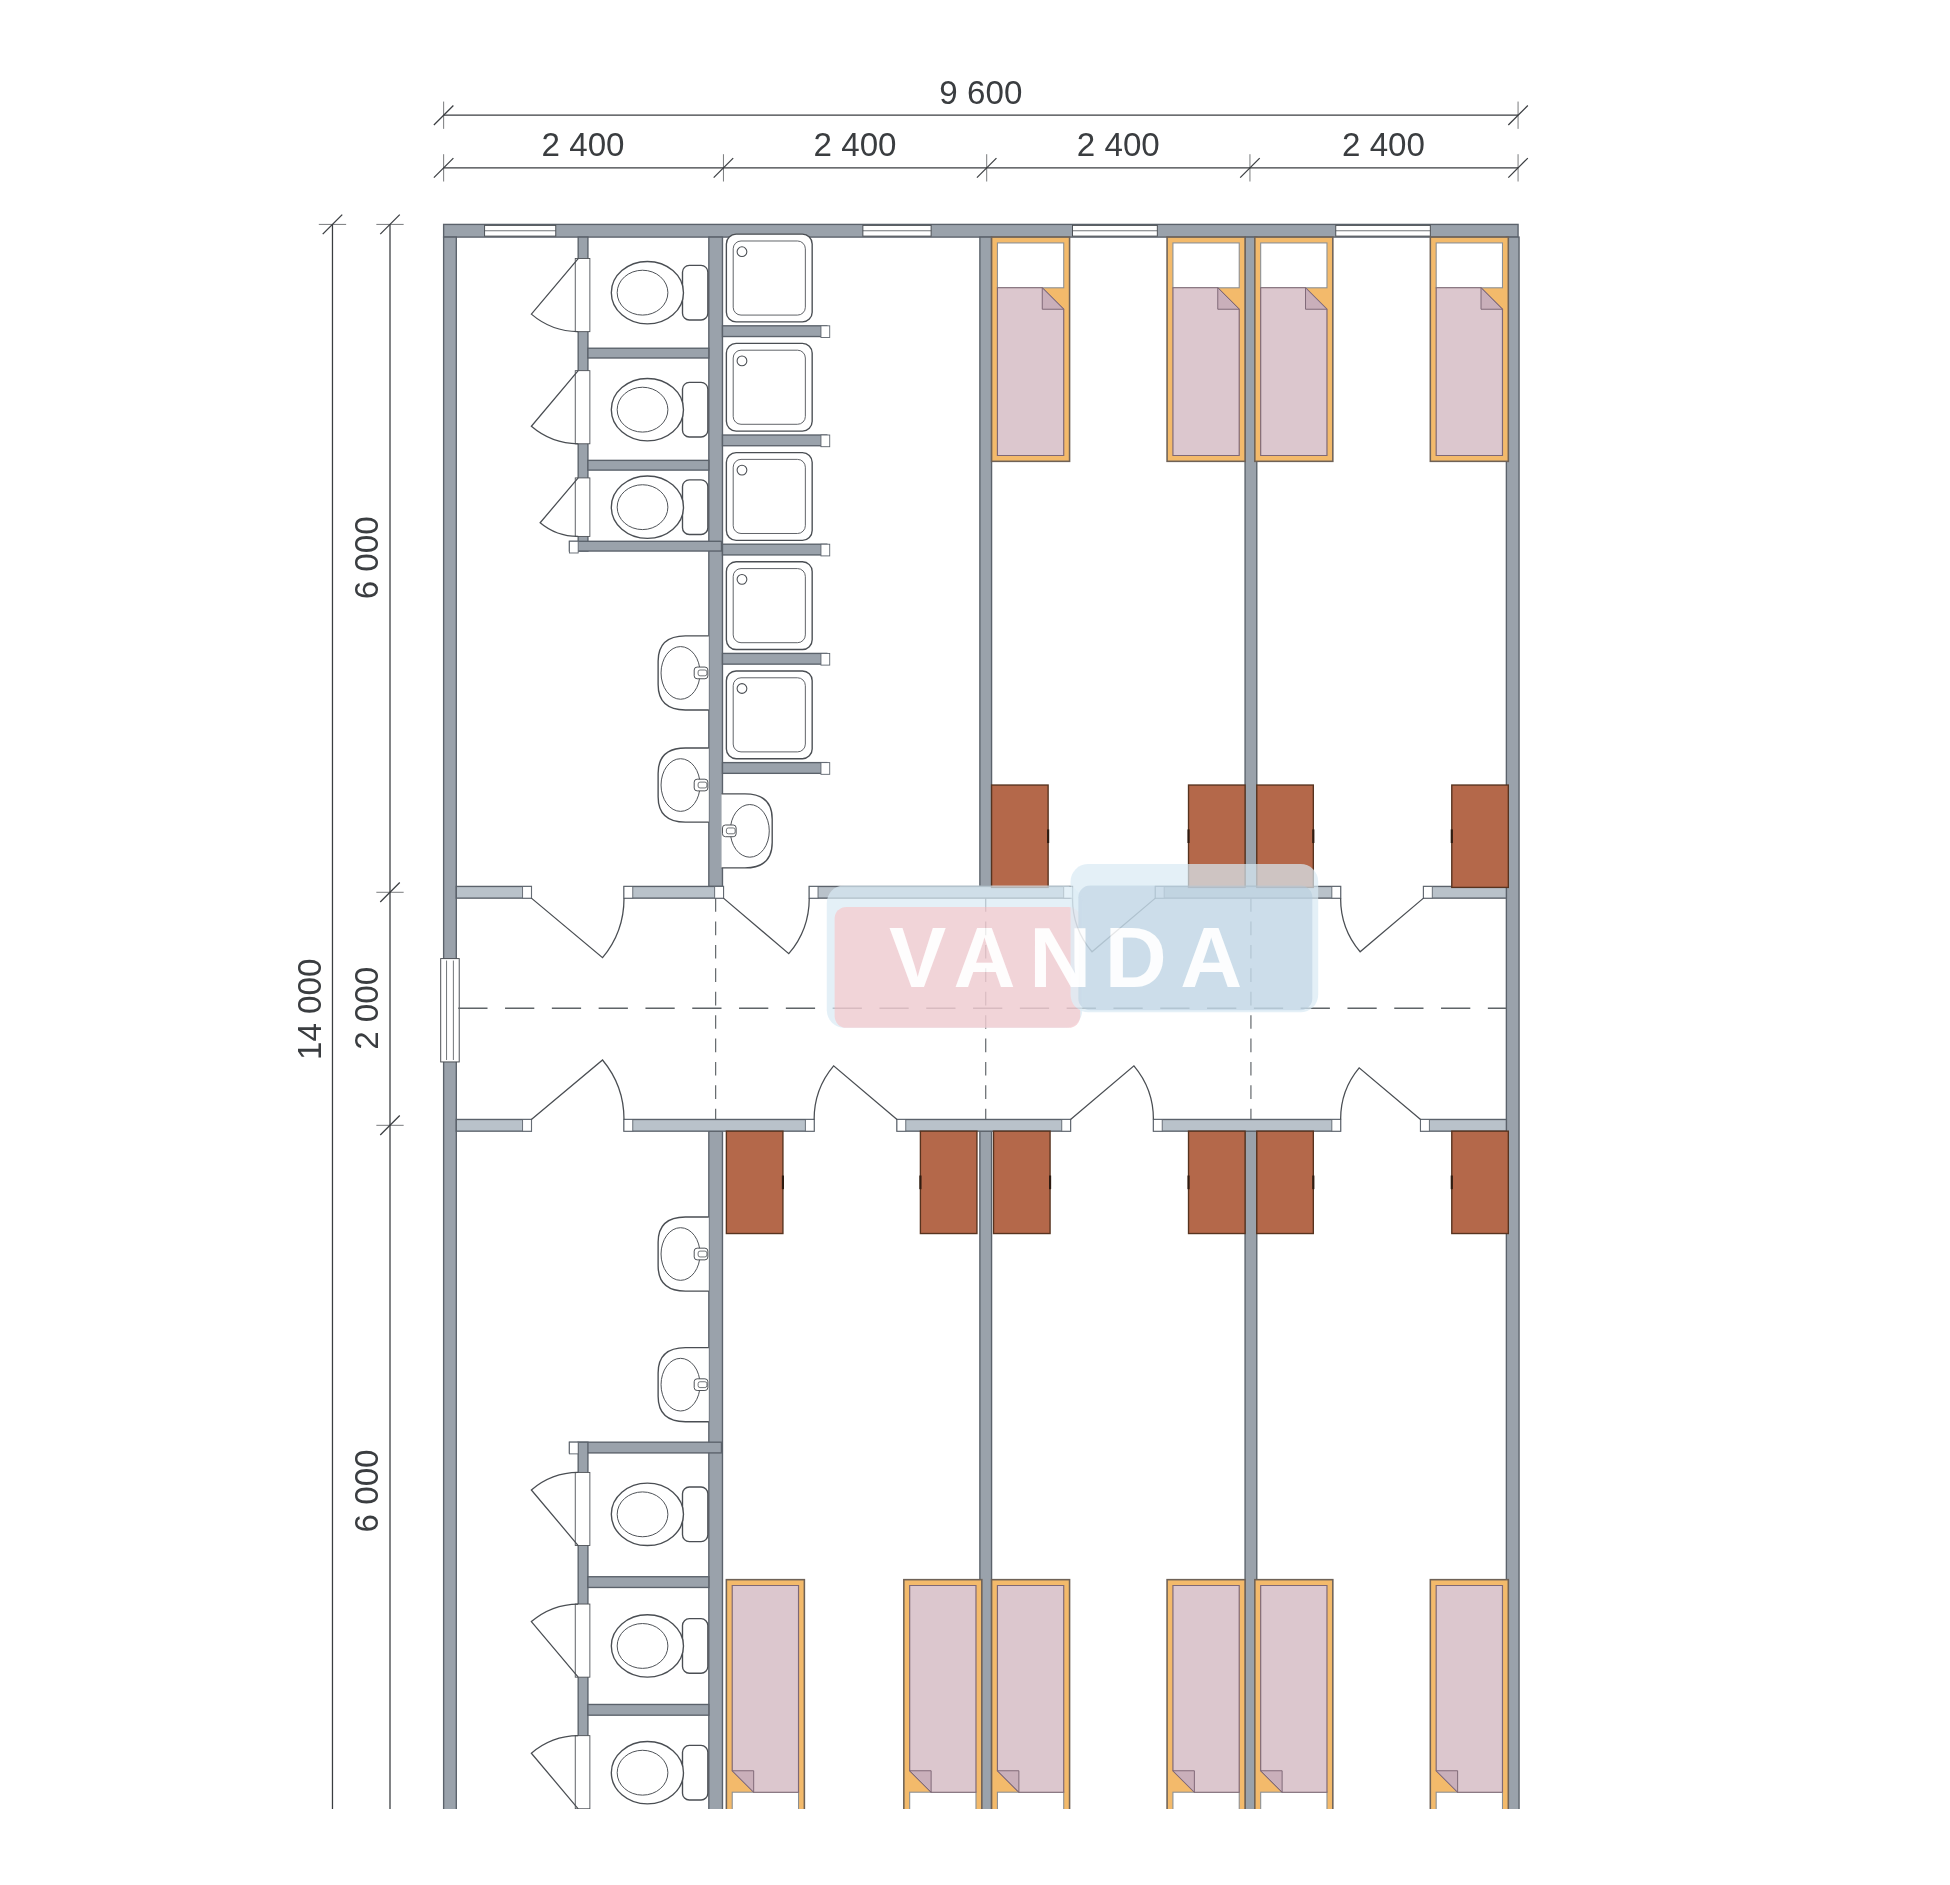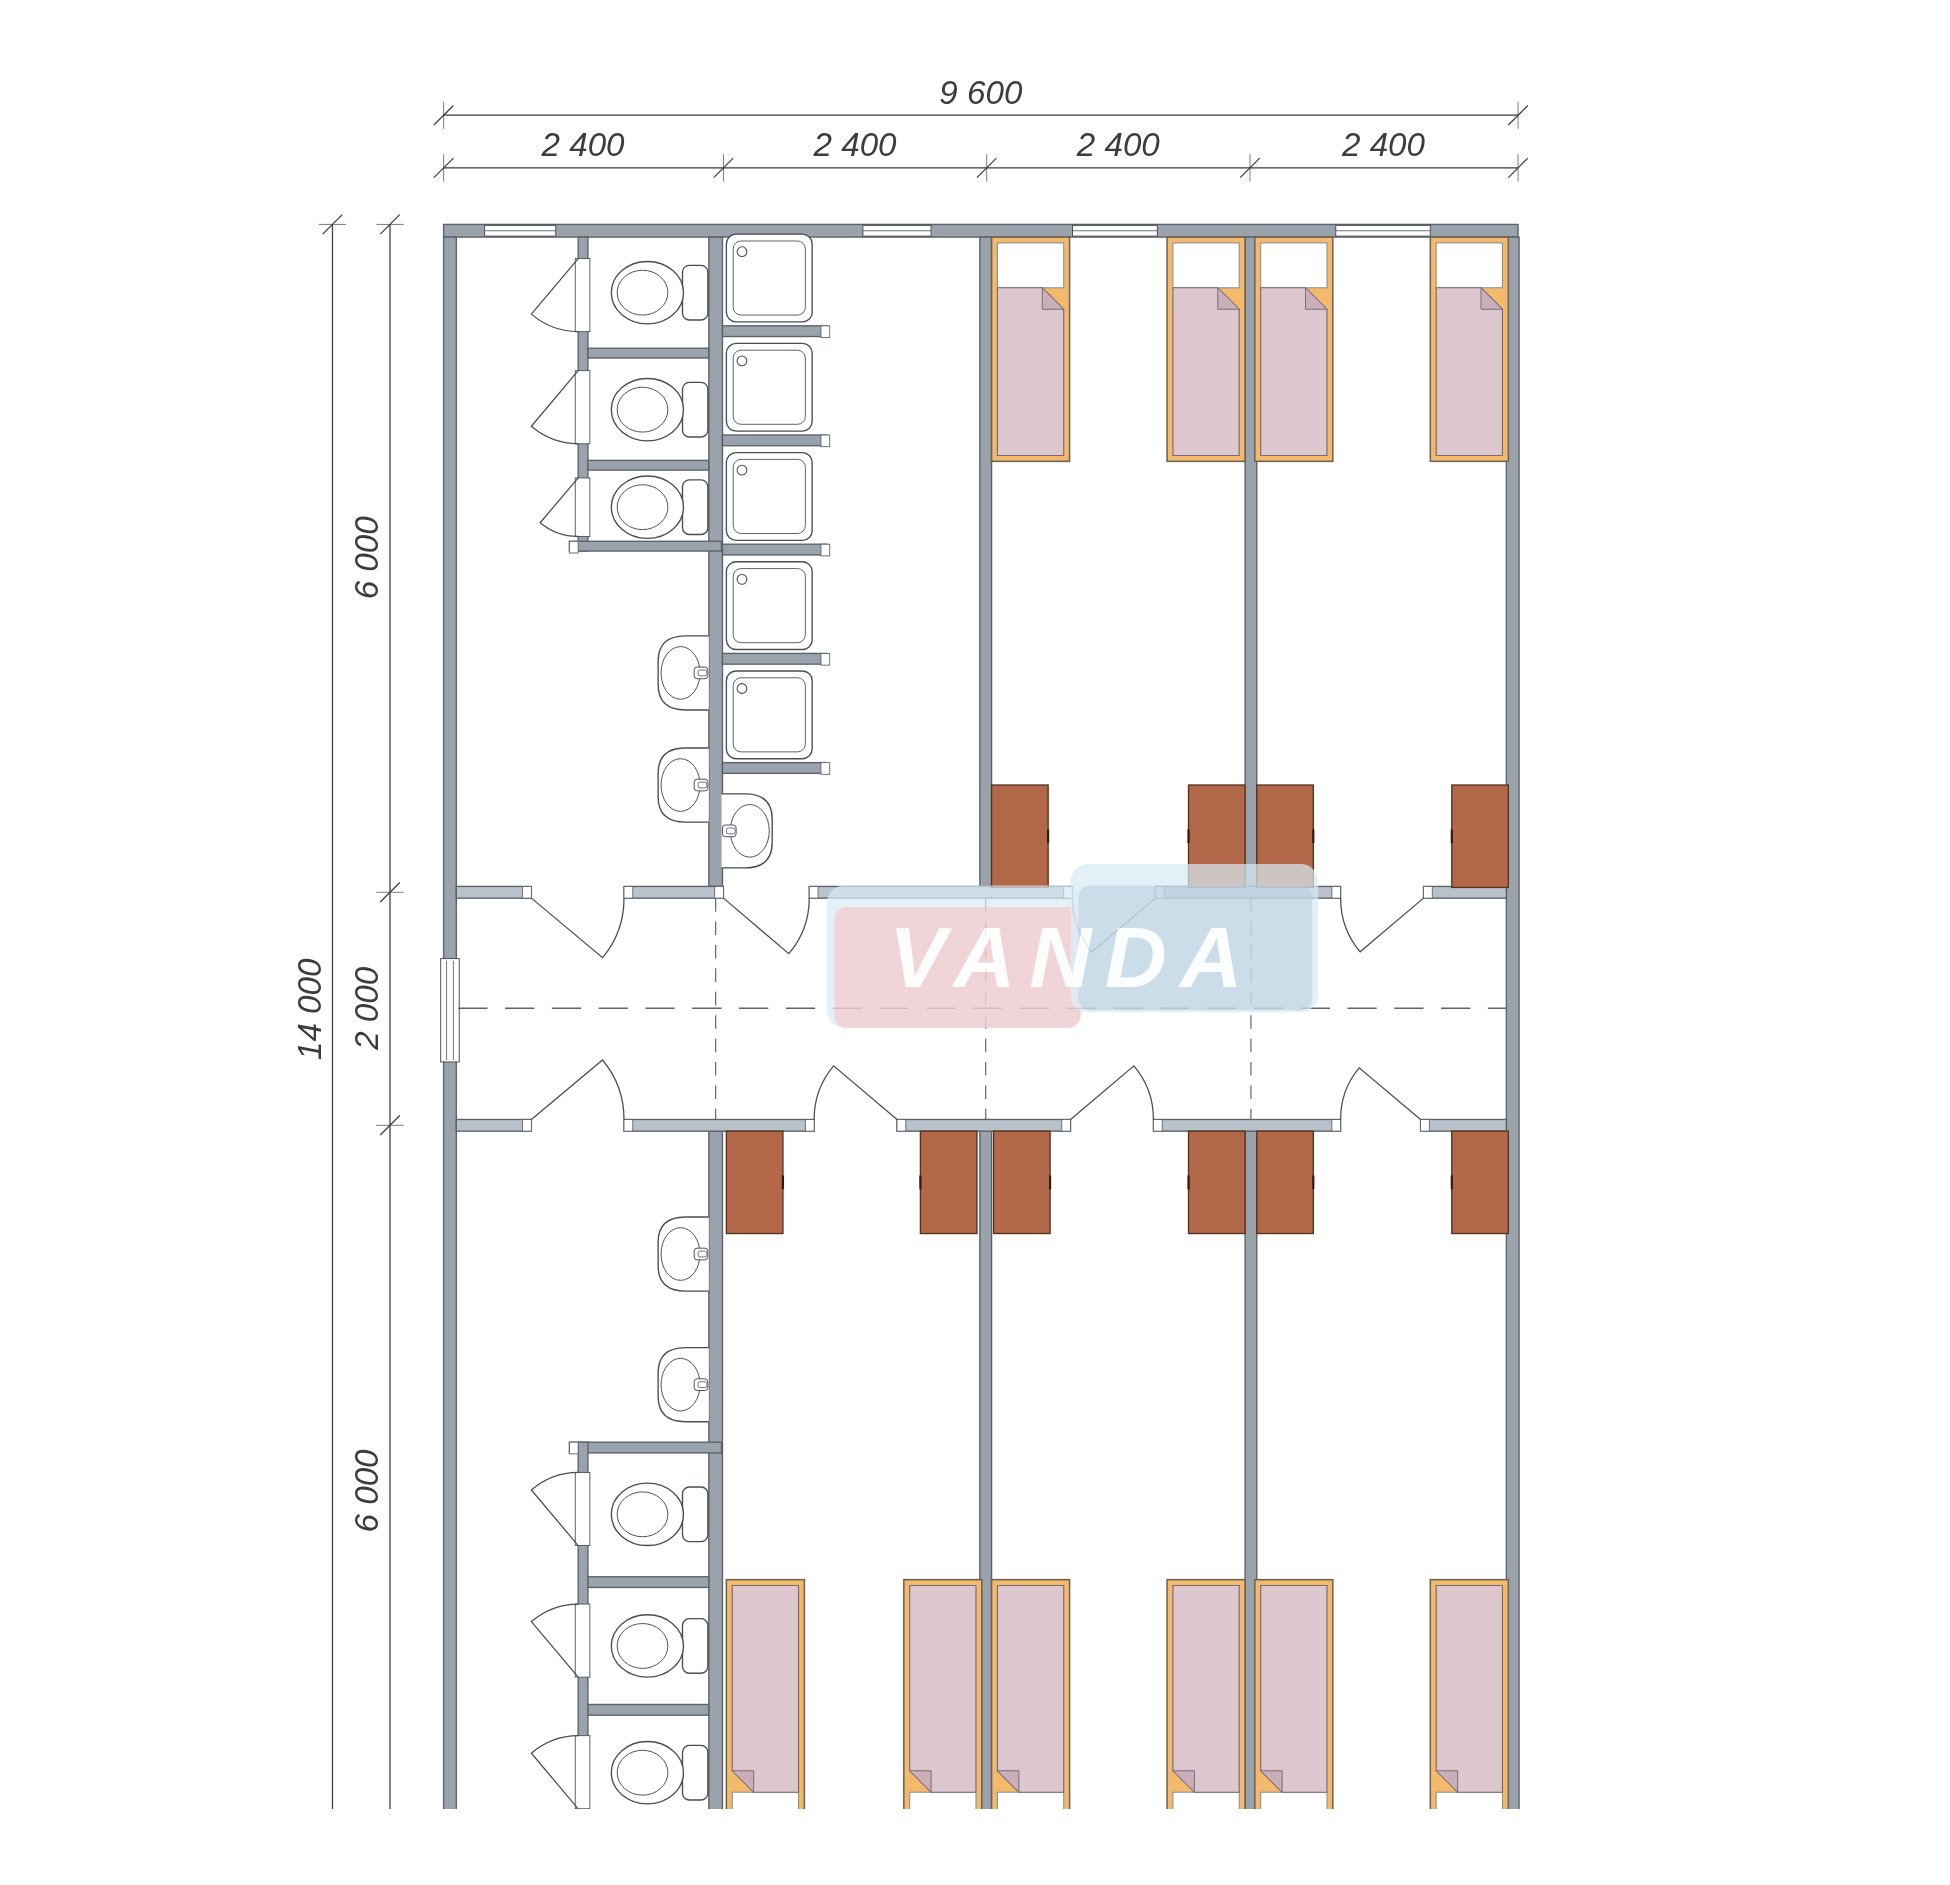--- a/index.html
+++ b/index.html
@@ -1,17 +1,17 @@
 <!DOCTYPE html>
 <html><head>
 <meta charset="utf-8">
 <style>
   html,body{margin:0;padding:0;background:#ffffff;}
   .page{position:relative;width:1950px;height:1809px;background:#ffffff;overflow:hidden;
-        font-family:"Liberation Sans",sans-serif;font-style:italic;}
+        font-family:"Liberation Sans",sans-serif;}
   svg text{font-family:"Liberation Sans",sans-serif;}
   .wm-text{font-weight:bold;letter-spacing:14px;}
 </style>
 </head>
 <body>
 
 <div class="page">
   <svg id="plan" viewBox="0 0 2000 1933" width="1950" height="1885">
     <g id="g-walls">
         <rect x="455" y="230" width="1102" height="13" fill="#9aa2ab" stroke="#5b626b" stroke-width="1.4"></rect>

